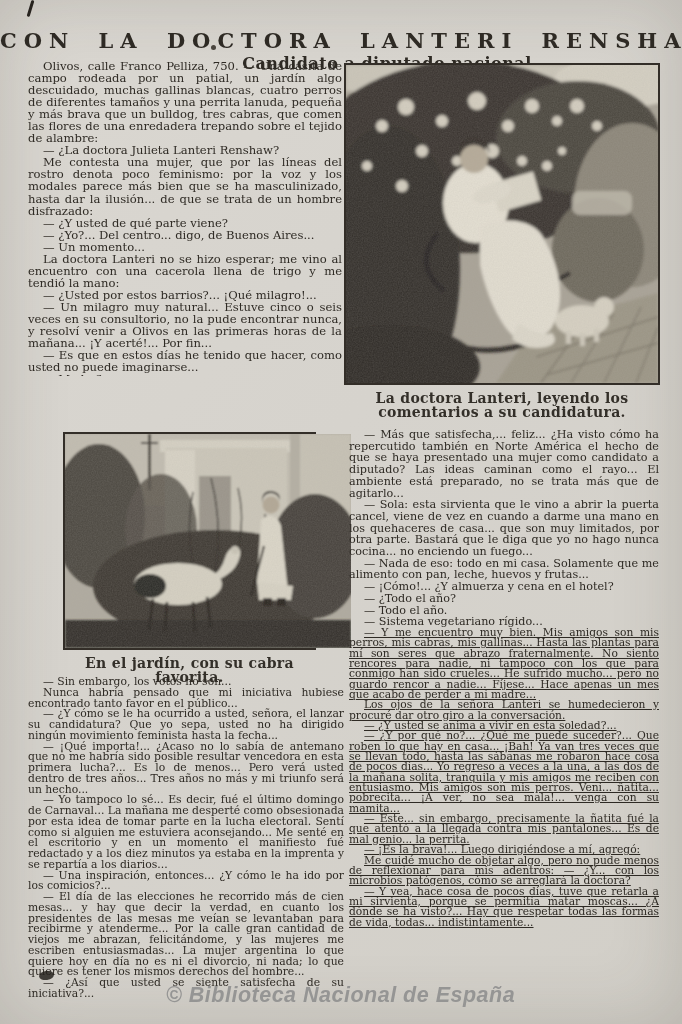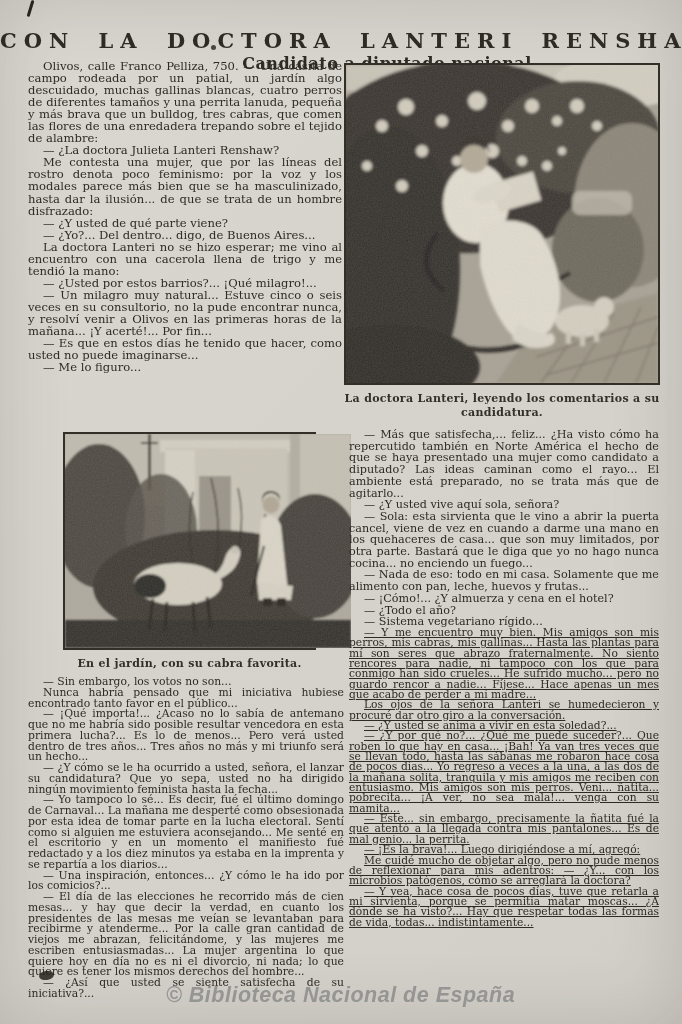--- a/index.html
+++ b/index.html
@@ -15,21 +15,21 @@
   #ornament-dot{top:45px;left:211px;width:5px;height:5px;border-radius:50%;background:#4a453e;}
   .col p{margin:0;text-indent:15px;text-align:justify;}
   #col-left-top{top:60px;left:28px;width:314px;font-size:11.6px;line-height:12.05px;height:316px;overflow:hidden;}
   #col-left-bottom{top:677px;left:28px;width:316px;font-size:10.8px;line-height:10.75px;height:322px;overflow:hidden;}
   #col-right{top:429px;left:349px;width:310px;height:583px;overflow:hidden;}
   #col-right-upper{font-size:11.2px;line-height:11.7px;}
   #col-right-lower{font-size:10.7px;line-height:10.35px;text-decoration:underline;}
   .photo-frame{border:2px solid #332e28;background:#a6a095;line-height:0;}
   #photo-right-block{top:63px;left:344px;width:316px;}
   #photo-left-block{top:432px;left:63px;width:253px;}
-  .caption{font-size:11px;font-weight:bold;text-align:center;line-height:13.5px;
+  .caption{font-size:14px;font-weight:bold;text-align:center;line-height:13.5px;
            margin-top:7px;letter-spacing:.3px;color:#332f29;}
   #watermark{top:983px;left:166px;font-family:"Liberation Sans","DejaVu Sans",sans-serif;
              font-style:italic;font-weight:bold;font-size:21.5px;color:#8e8e8e;opacity:.88;
              letter-spacing:.5px;white-space:nowrap;}
   #corner-mark{top:0px;left:29px;width:3px;height:17px;background:#27231e;transform:rotate(17deg);border-radius:2px;}
   #ink-blot{top:971px;left:39px;width:15px;height:9px;background:#27231e;border-radius:50%;
             transform:rotate(-8deg);opacity:.85;}
 </style>
 </head>
 <body>
@@ -40,21 +40,22 @@
 
   <h1 class="abs" id="title">CON LA DOCTORA LANTERI RENSHAW</h1>
   <div class="abs" id="ornament-dot"></div>
   <h2 class="abs" id="subtitle">Candidato a diputado nacional</h2>
 
   <div class="abs col" id="col-left-top">
       <p>Olivos, calle Franco Pelliza, 750. — Una casita de campo rodeada por un patial, un jardín algo descuidado, muchas gallinas blancas, cuatro perros de diferentes tamaños y una perrita lanuda, pequeña y más brava que un bulldog, tres cabras, que comen las flores de una enredadera trepando sobre el tejido de alambre:</p>
       <p>— ¿La doctora Julieta Lanteri Renshaw?</p>
       <p>Me contesta una mujer, que por las líneas del rostro denota poco feminismo: por la voz y los modales parece más bien que se ha masculinizado, hasta dar la ilusión... de que se trata de un hombre disfrazado:</p>
       <p>— ¿Y usted de qué parte viene?</p>
-      <p>— ¿Yo?... Del dentro... digo, de Buenos Aires...</p>
+      <p>— ¿Yo?... Del centro... digo, de Buenos Aires...</p>
+      <p>— Un momento...</p>
       <p>La doctora Lanteri no se hizo esperar; me vino al encuentro con una cacerola llena de trigo y me tendió la mano:</p>
       <p>— ¿Usted por estos barrios?... ¡Qué milagro!...</p>
       <p>— Un milagro muy natural... Estuve cinco o seis veces en su consultorio, no la pude encontrar nunca, y resolví venir a Olivos en las primeras horas de la mañana... ¡Y acerté!... Por fin...</p>
       <p>— Es que en estos días he tenido que hacer, como usted no puede imaginarse...</p>
       <p>— Me lo figuro...</p>
     </div>
 
   <figure class="abs" id="photo-right-block" style="margin:0;">
     <div class="photo-frame">
       <svg width="312" height="318" viewBox="0 0 312 318">
@@ -184,44 +185,44 @@
         </g>
         <rect width="286" height="214" filter="url(#grain2)" opacity="0.45"></rect>
       </svg>
     </div>
     <figcaption class="caption">En el jardín, con su cabra favorita.</figcaption>
   </figure>
 
   <div class="abs" id="col-right">
     <div class="col" id="col-right-upper">
         <p>— Más que satisfecha,... feliz... ¿Ha visto cómo ha repercutido también en Norte América el hecho de que se haya presentado una mujer como candidato a diputado? Las ideas caminan como el rayo... El ambiente está preparado, no se trata más que de agitarlo...</p>
-        <p>— ¿Y usted vive aquí sola, señora?</p>
         <p>— Sola: esta sirvienta que le vino a abrir la puerta cancel, viene de vez en cuando a darme una mano en los quehaceres de casa... que son muy limitados, por otra parte. Bastará que le diga que yo no hago nunca cocina... no enciendo un fuego...</p>
         <p>— Nada de eso: todo en mi casa. Solamente que me alimento con pan, leche, huevos y frutas...</p>
         <p>— ¡Cómo!... ¿Y almuerza y cena en el hotel?</p>
         <p>— ¿Todo el año?</p>
+        <p>— Todo el año.</p>
         <p>— Sistema vegetariano rígido...</p>
       </div>
     <div class="col" id="col-right-lower">
         <p>— Y me encuentro muy bien. Mis amigos son mis perros, mis cabras, mis gallinas... Hasta las plantas para mí son seres que abrazo fraternalmente. No siento rencores para nadie, ni tampoco con los que para conmigo han sido crueles... He sufrido mucho... pero no guardo rencor a nadie... Fíjese... Hace apenas un mes que acabo de perder a mí madre...</p>
         <p>Los ojos de la señora Lanteri se humedecieron y procuré dar otro giro a la conversación.</p>
         <p>— ¿Y usted se anima a vivir en esta soledad?...</p>
         <p>— ¿Y por qué no?... ¿Qué me puede suceder?... Que roben lo que hay en casa... ¡Bah! Ya van tres veces que se llevan todo, hasta las sábanas me robaron hace cosa de pocos días... Yo regreso a veces a la una, a las dos de la mañana solita, tranquila y mis amigos me reciben con entusiasmo. Mis amigos son mis perros. Vení... ñatita... pobrecita... ¡A ver, no sea mala!... venga con su mamita...</p>
         <p>— Este... sin embargo, precisamente la ñatita fué la que atentó a la llegada contra mis pantalones... Es de mal genio... la perrita.</p>
         <p>— ¡Es la brava!... Luego dirigiéndose a mí, agregó:</p>
         <p>Me cuidé mucho de objetar algo, pero no pude menos de reflexionar para mis adentros: — ¿Y... con los microbios patógenos, cómo se arreglará la doctora?</p>
         <p>— Y vea, hace cosa de pocos días, tuve que retarla a mi sirvienta, porque se permitía matar moscas... ¿A dónde se ha visto?... Hay que respetar todas las formas de vida, todas... indistintamente...</p>
       </div>
   </div>
 
   <div class="abs col" id="col-left-bottom">
       <p>— Sin embargo, los votos no son...</p>
       <p>Nunca habría pensado que mi iniciativa hubiese encontrado tanto favor en el público...</p>
+      <p>— ¿Y cómo se le ha ocurrido a usted, señora, el lanzar su candidatura? Que yo sepa, usted no ha dirigido ningún movimiento feminista hasta la fecha...</p>
       <p>— ¡Qué importa!... ¿Acaso no lo sabía de antemano que no me habría sido posible resultar vencedora en esta primera lucha?... Es lo de menos... Pero verá usted dentro de tres años... Tres años no más y mi triunfo será un hecho...</p>
-      <p>— ¿Y cómo se le ha ocurrido a usted, señora, el lanzar su candidatura? Que yo sepa, usted no ha dirigido ningún movimiento feminista hasta la fecha...</p>
       <p>— Yo tampoco lo sé... Es decir, fué el último domingo de Carnaval... La mañana me desperté como obsesionada por esta idea de tomar parte en la lucha electoral. Sentí como si alguien me estuviera aconsejando... Me senté en el escritorio y en un momento el manifiesto fué redactado y a los diez minutos ya estaba en la imprenta y se repartía a los diarios...</p>
       <p>— Una inspiración, entonces... ¿Y cómo le ha ido por los comicios?...</p>
       <p>— El día de las elecciones he recorrido más de cien mesas... y hay que decir la verdad, en cuanto los presidentes de las mesas me veían se levantaban para recibirme y atenderme... Por la calle gran cantidad de viejos me abrazan, felicitándome, y las mujeres me escriben entusiasmadas... La mujer argentina lo que quiere hoy en día no es ni el divorcio, ni nada; lo que quiere es tener los mismos derechos del hombre...</p>
       <p>— ¿Así que usted se siente satisfecha de su iniciativa?...</p>
     </div>
 
   <div class="abs" id="ink-blot"></div>
 
   <div class="abs" id="watermark">© Biblioteca Nacional de España</div>
 </div>

